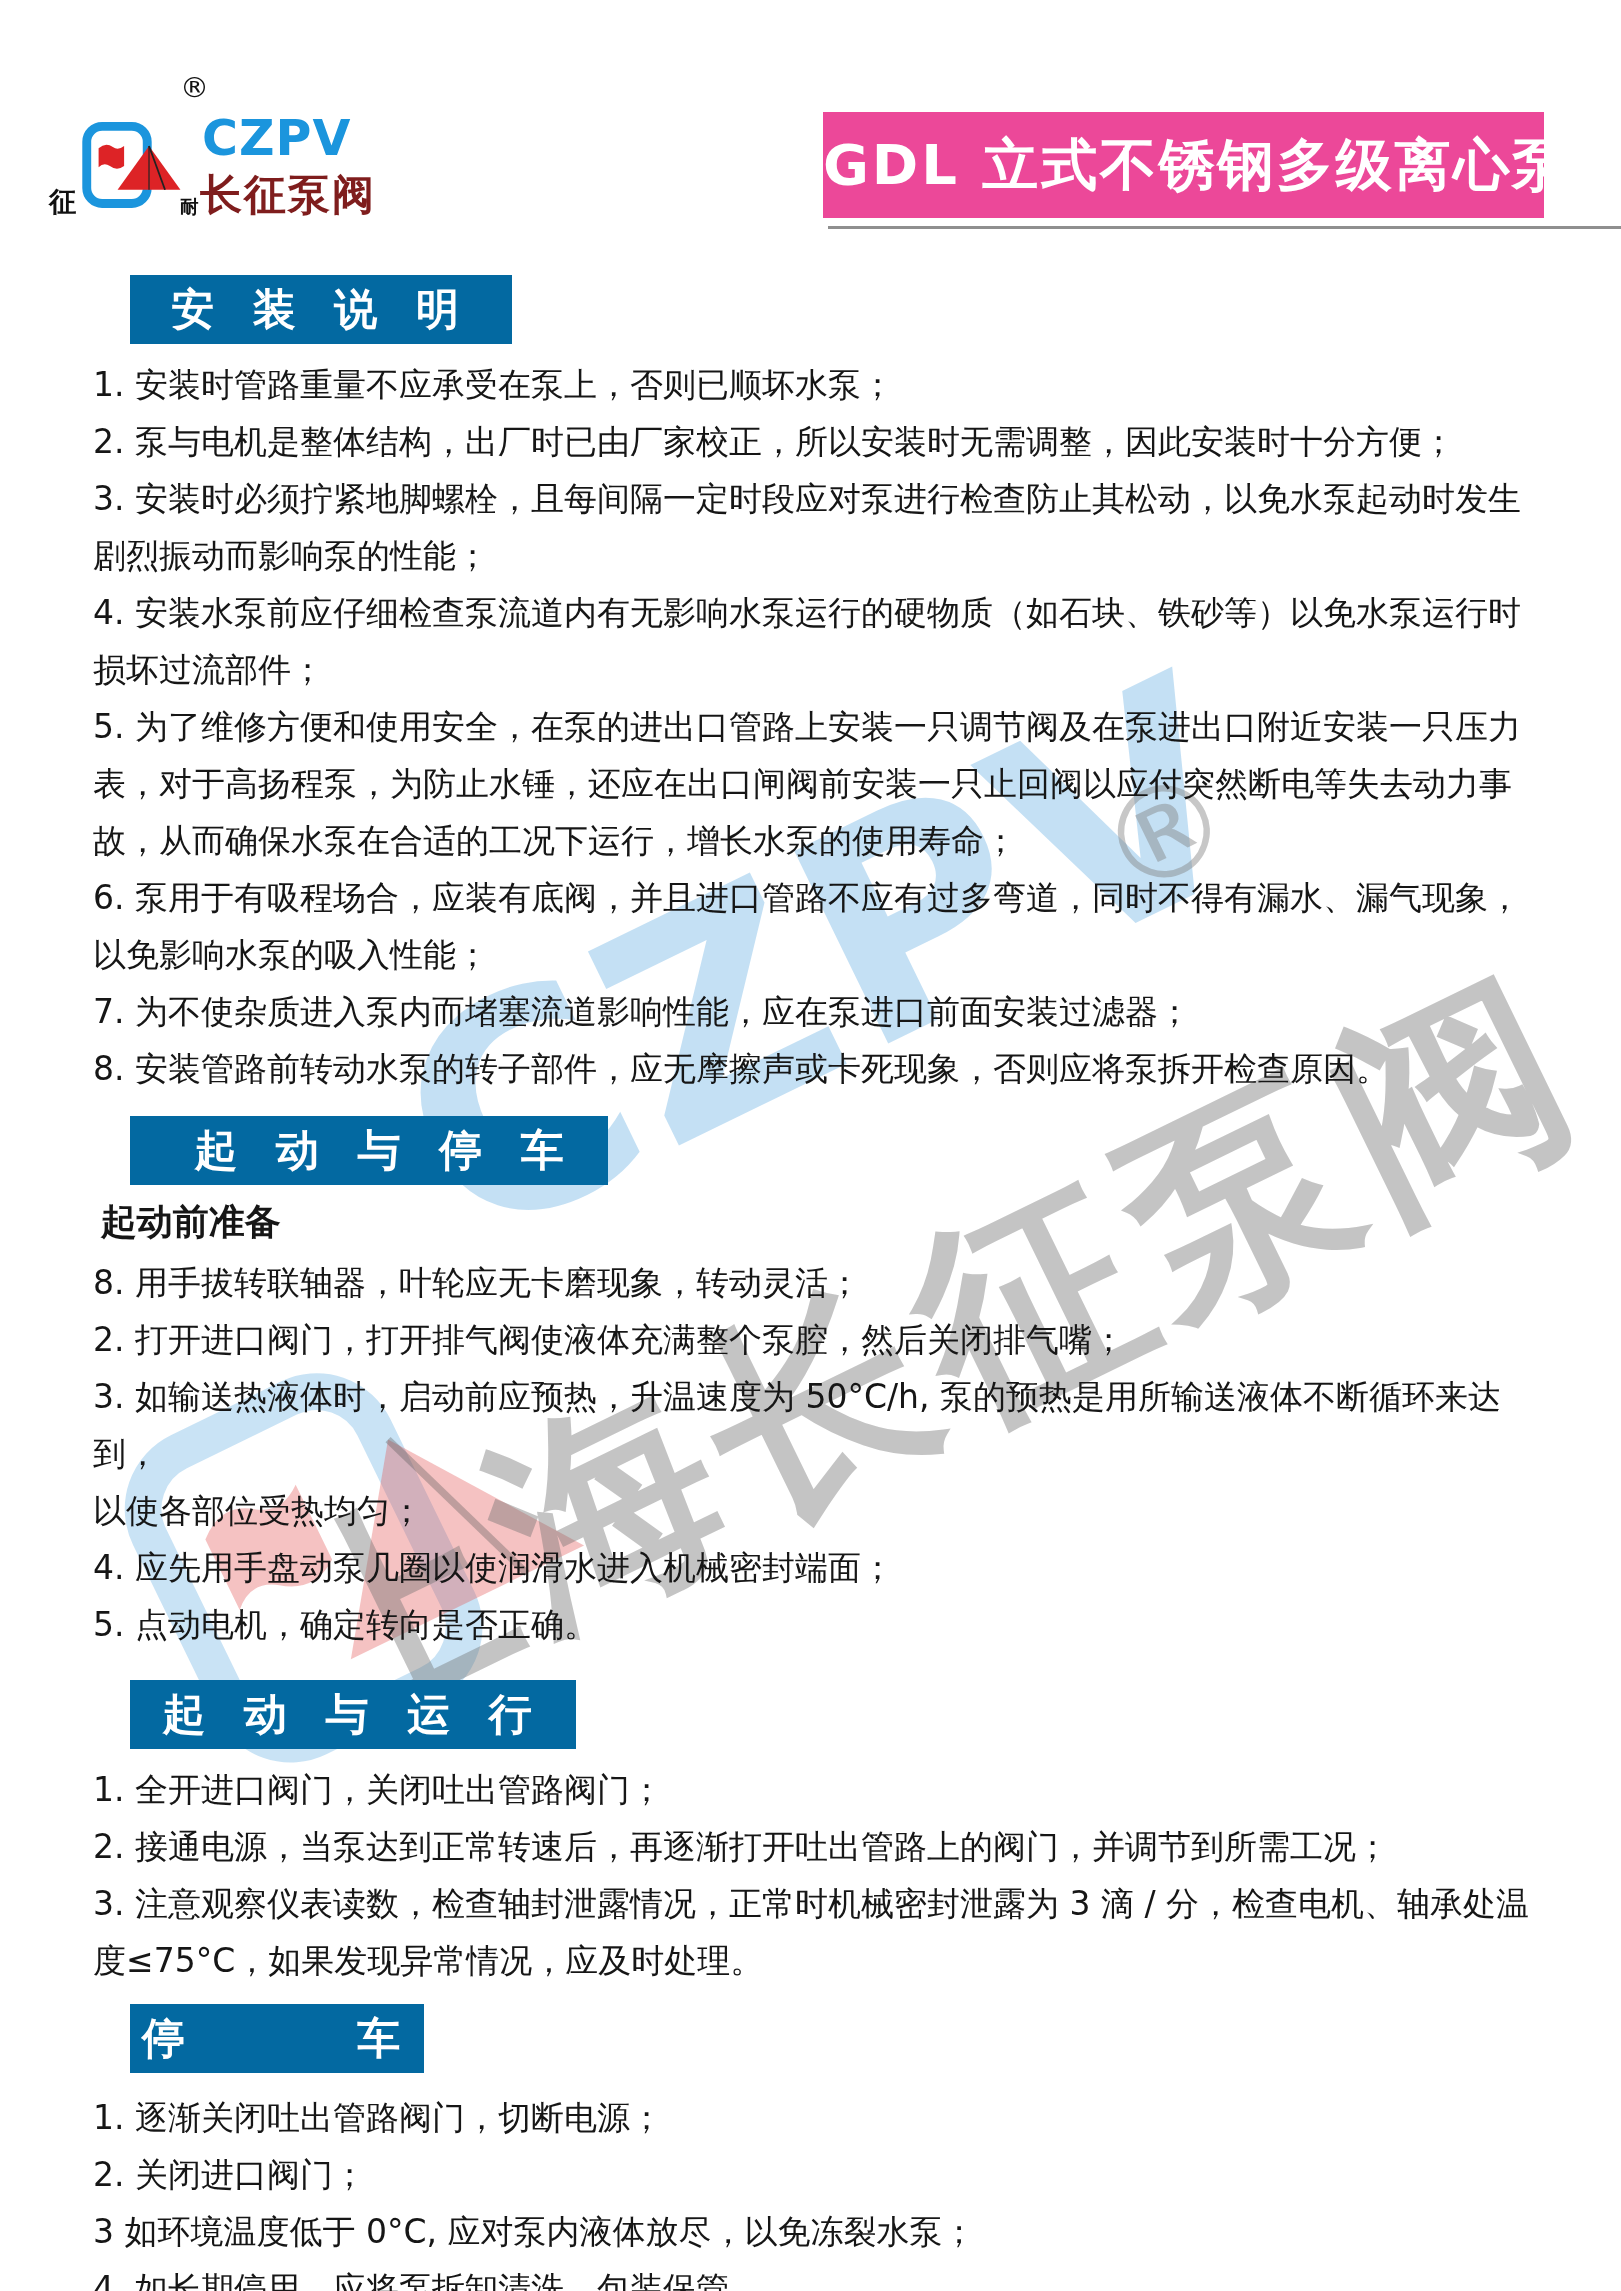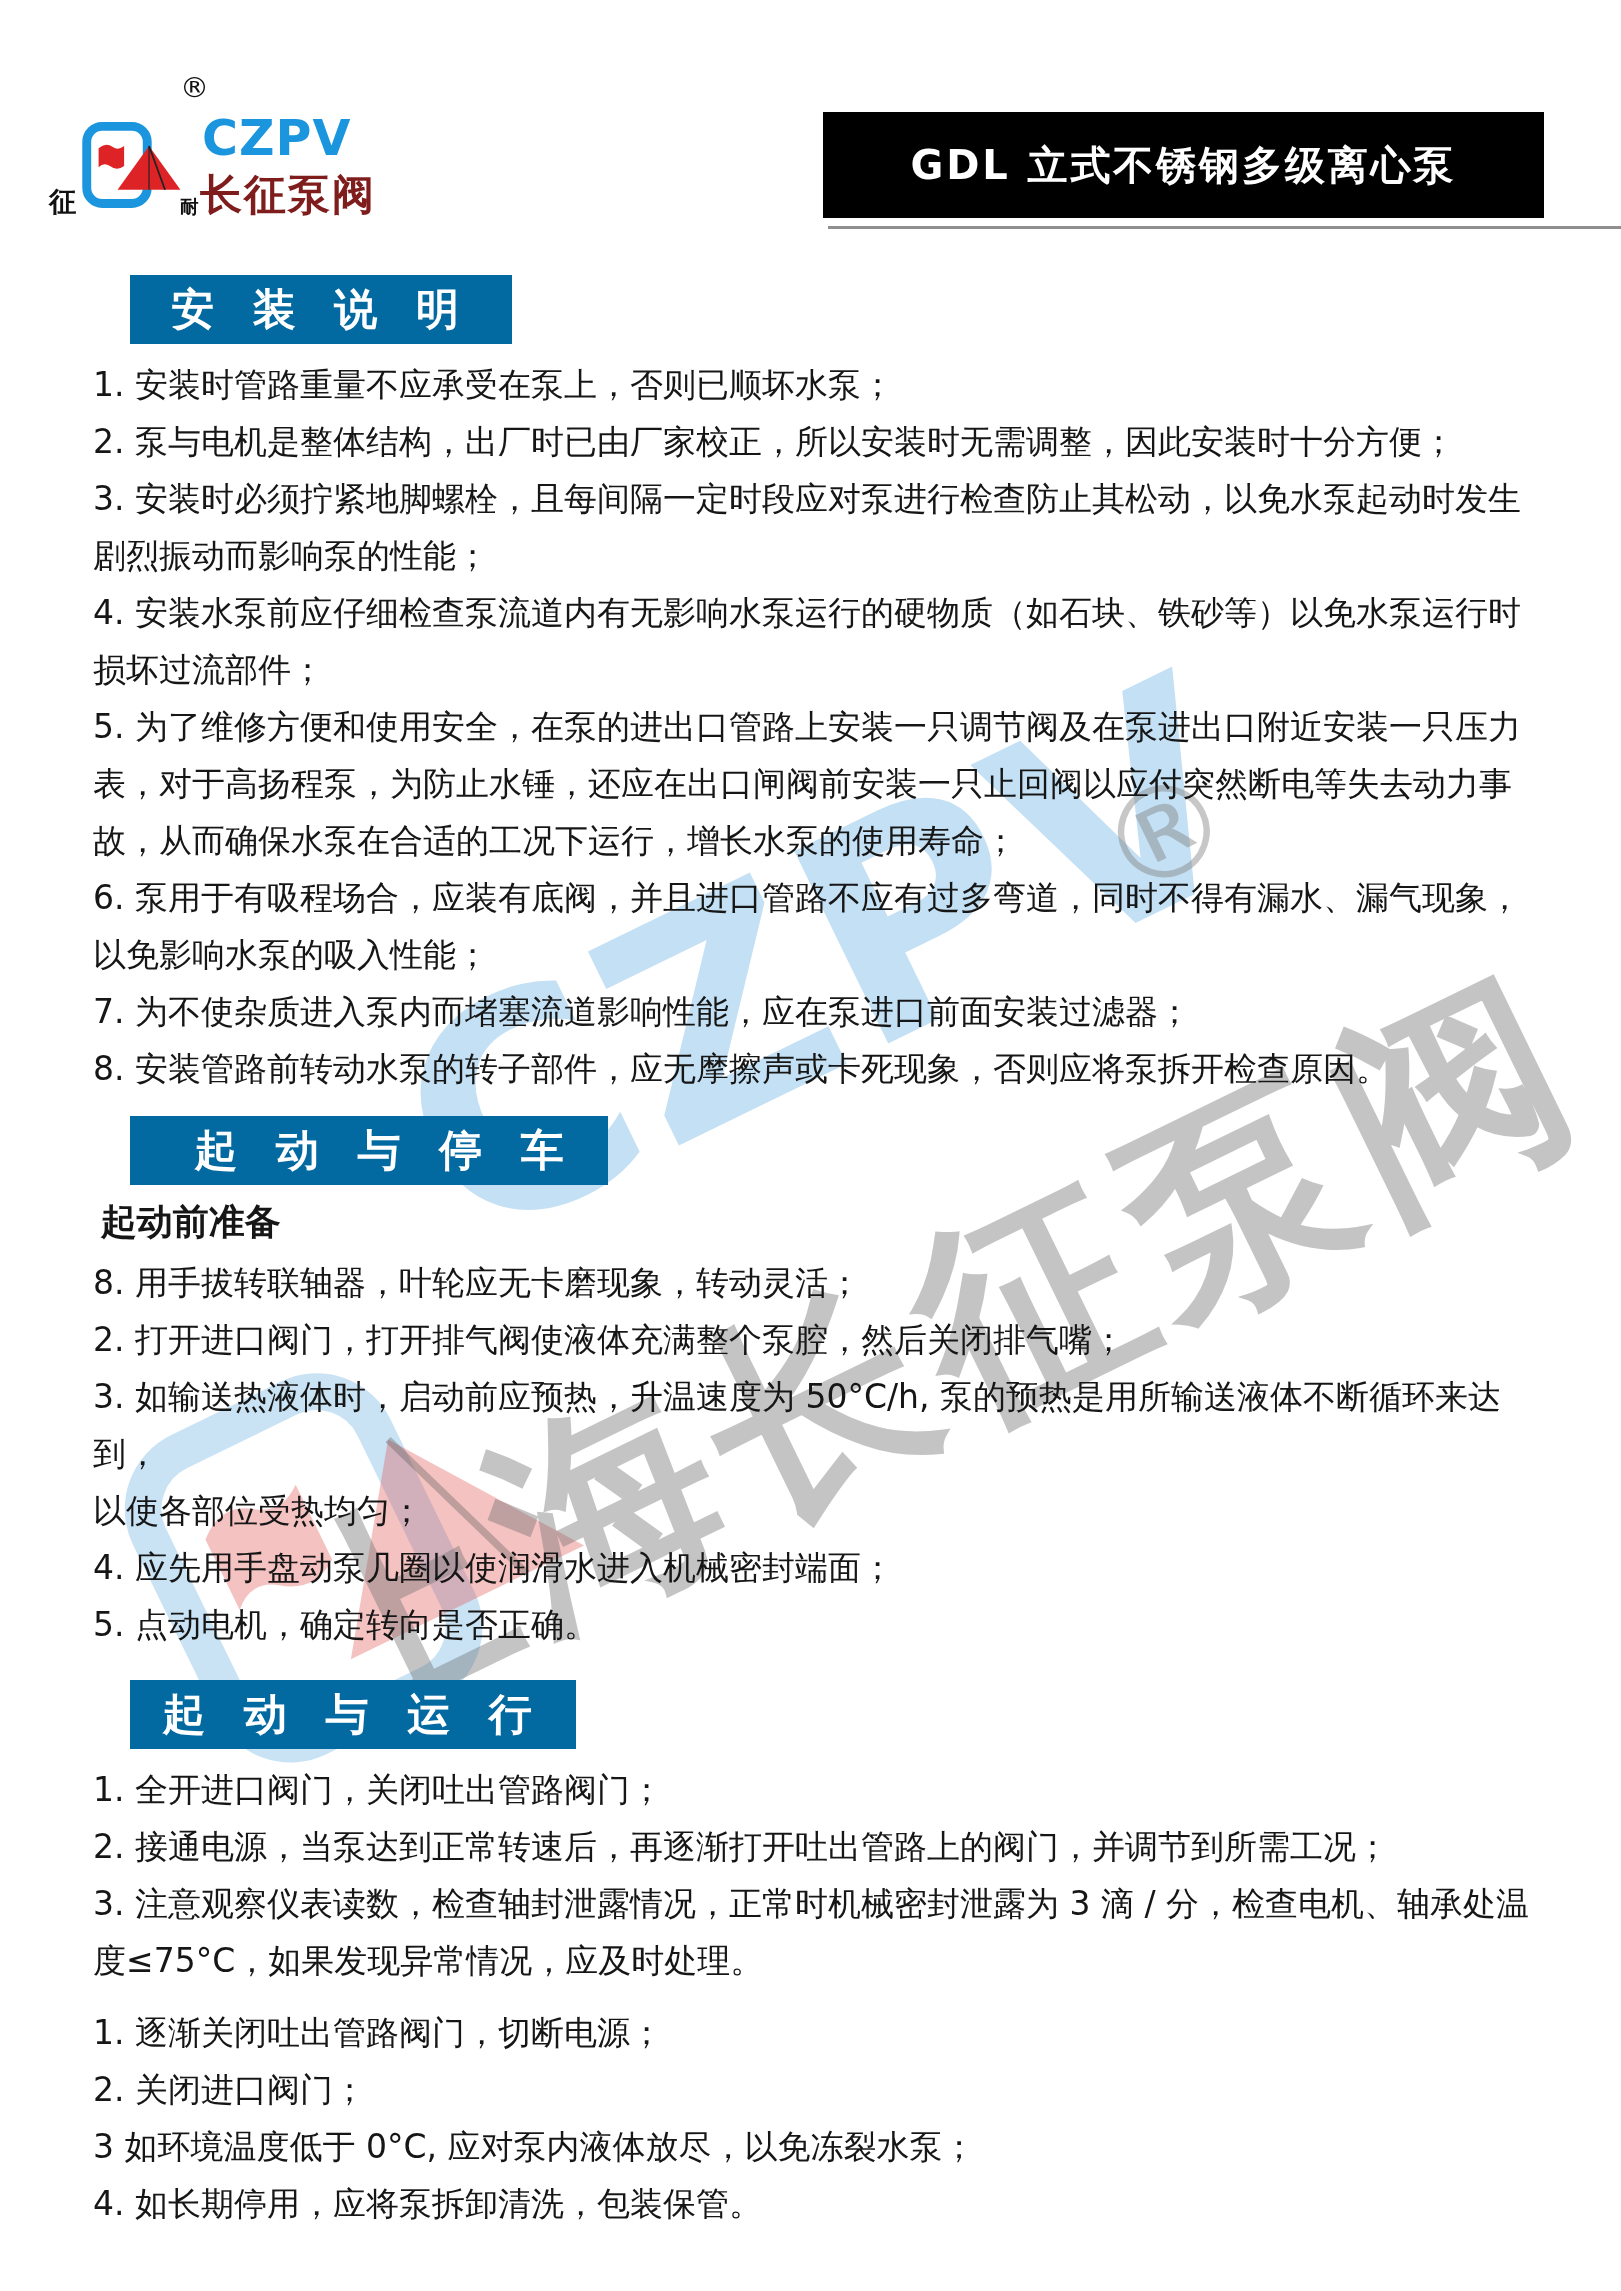--- a/index.html
+++ b/index.html
@@ -30,22 +30,22 @@
   
   .top { position:absolute; left:0; top:0; width:1621px; height:255px; z-index:2; }
   .top > * { position:absolute; }
   .logo-mark { left:82px; top:96px; }
   .logo-reg { left:180px; top:73px; font-size:29px; color:#111; line-height:1; }
   .logo-brand { left:202px; top:114px; font-size:49px; font-weight:800; color:#1b95dd; letter-spacing:1px; line-height:1; }
   .logo-brand-cn { left:200px; top:174px; font-size:42px; font-weight:800; color:#7f1d1d; letter-spacing:2px; line-height:1; }
   .logo-left-char { left:49px; top:188px; font-size:27.4px; font-weight:700; color:#111; line-height:1; }
   .logo-small-char { left:180px; top:198px; font-size:18.6px; font-weight:700; color:#111; line-height:1; }
   .title-bar {
-    left:823px; top:112px; width:721px; height:106px; background:#000000;
-    color:#fff; font-size:40px; font-weight:600; text-align:center; line-height:106px;
+    left:823px; top:112px; width:721px; height:106px; background:#ec4899;
+    color:#fff; font-size:56px; font-weight:600; text-align:center; line-height:106px;
     letter-spacing:2.9px; white-space:pre;
   }
   .title-underline { left:828px; top:226px; width:793px; height:2.9px; background:#8f8f8f; }
 
   
   main { position:absolute; left:93px; top:275px; width:1470px; z-index:1; }
   .sec-bar {
     background:#0369a1; color:#ffffff; height:69px; line-height:69px; margin:0 0 0 37px;
     font-size:43px; font-weight:600; letter-spacing:11.8px; text-align:center; white-space:pre;
   }
@@ -138,20 +138,21 @@
       <h2 class="sec-bar bar-w3 bar-3">起 动 与 运 行</h2>
       <div class="items items-3">
         <p>1. 全开进口阀门，关闭吐出管路阀门；</p>
         <p>2. 接通电源，当泵达到正常转速后，再逐渐打开吐出管路上的阀门，并调节到所需工况；</p>
         <p>3. 注意观察仪表读数，检查轴封泄露情况，正常时机械密封泄露为 3 滴 / 分，检查电机、轴承处温
 度≤75°C，如果发现异常情况，应及时处理。</p>
       </div>
     </section>
 
     <section>
+      <h2 class="sec-bar bar-w4 bar-4">停      车</h2>
       <div class="items items-4">
         <p>1. 逐渐关闭吐出管路阀门，切断电源；</p>
         <p>2. 关闭进口阀门；</p>
         <p>3 如环境温度低于 0°C, 应对泵内液体放尽，以免冻裂水泵；</p>
         <p>4. 如长期停用，应将泵拆卸清洗，包装保管。</p>
       </div>
     </section>
 
   </main>
 </div>

